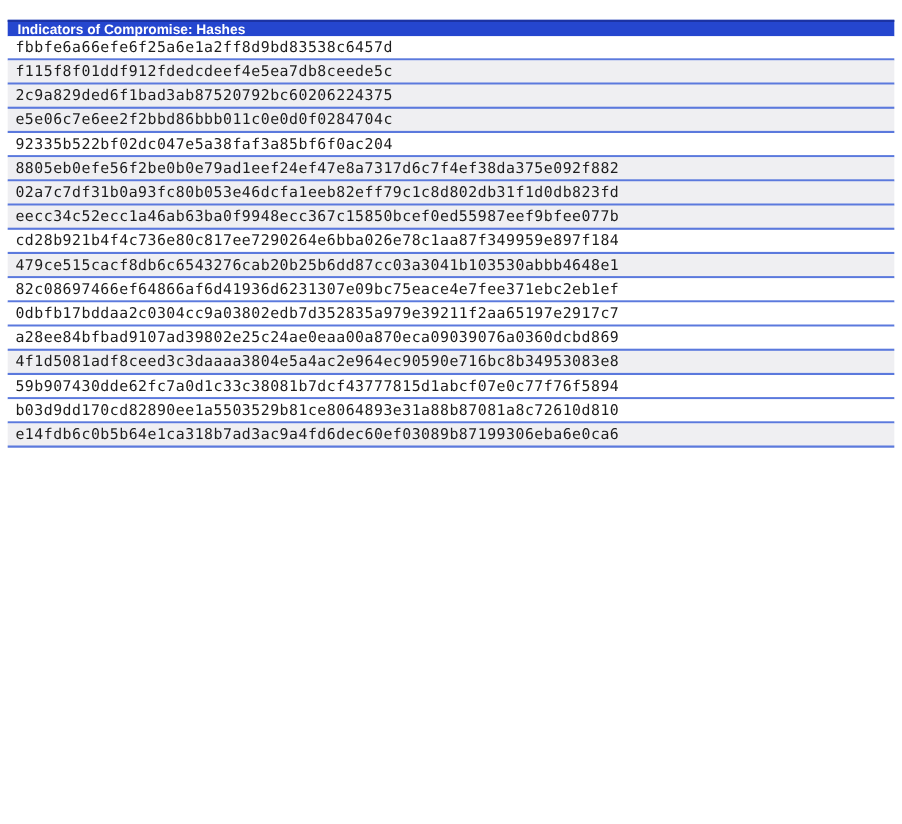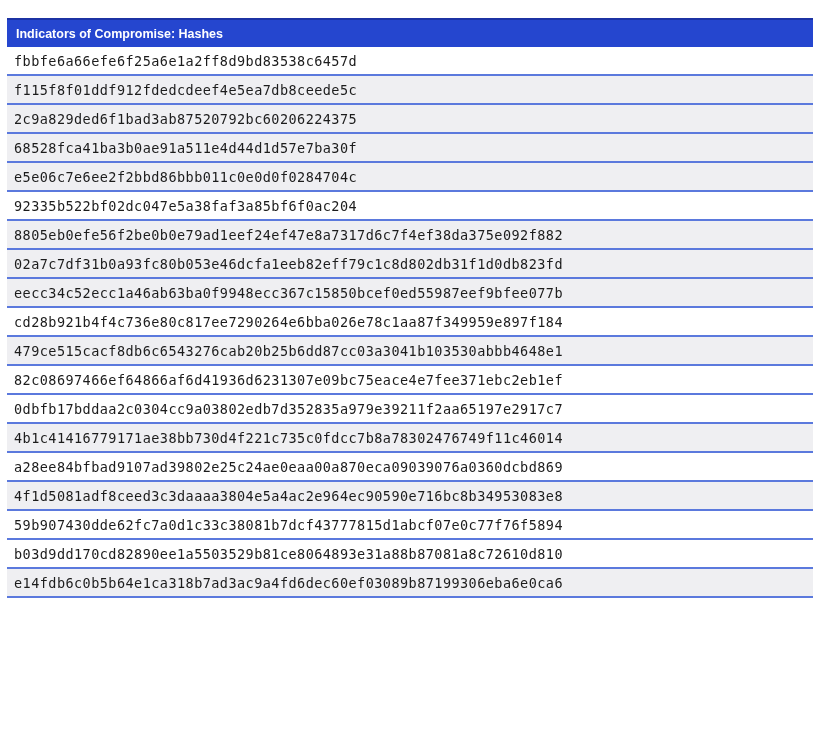--- a/index.html
+++ b/index.html
@@ -22,31 +22,31 @@
   .wrap {
     padding: 18px 7px 0 7px;
     box-sizing: border-box;
   }
   .ioc-header {
     background: var(--header-bg);
     border-top: 2px solid var(--header-top);
     color: var(--header-text);
     font-weight: bold;
     font-size: 12.5px;
-    height: 29px;
+    height: 15px;
     display: flex;
     align-items: center;
     padding-left: 9px;
     box-sizing: border-box;
   }
   .ioc-rows {
     width: 100%;
   }
   .ioc-row {
-    height: 29px;
+    height: 22px;
     box-sizing: border-box;
     border-bottom: 2px solid var(--divider);
     display: flex;
     align-items: center;
     padding-left: 7px;
     background: #ffffff;
   }
   .ioc-row.alt {
     background: var(--alt-row);
   }
@@ -69,23 +69,20 @@
       <div class="ioc-row">
     <span class="hash">fbbfe6a66efe6f25a6e1a2ff8d9bd83538c6457d</span>
   </div>
       <div class="ioc-row alt">
     <span class="hash">f115f8f01ddf912fdedcdeef4e5ea7db8ceede5c</span>
   </div>
       <div class="ioc-row alt">
     <span class="hash">2c9a829ded6f1bad3ab87520792bc60206224375</span>
   </div>
       <div class="ioc-row alt">
-    <span class="hash">68528fca41ba3b0ae91a511e4d44d1d57e7ba30f</span>
-  </div>
-      <div class="ioc-row alt">
     <span class="hash">e5e06c7e6ee2f2bbd86bbb011c0e0d0f0284704c</span>
   </div>
       <div class="ioc-row">
     <span class="hash">92335b522bf02dc047e5a38faf3a85bf6f0ac204</span>
   </div>
       <div class="ioc-row alt">
     <span class="hash">8805eb0efe56f2be0b0e79ad1eef24ef47e8a7317d6c7f4ef38da375e092f882</span>
   </div>
       <div class="ioc-row alt">
     <span class="hash">02a7c7df31b0a93fc80b053e46dcfa1eeb82eff79c1c8d802db31f1d0db823fd</span>
@@ -98,23 +95,20 @@
   </div>
       <div class="ioc-row alt">
     <span class="hash">479ce515cacf8db6c6543276cab20b25b6dd87cc03a3041b103530abbb4648e1</span>
   </div>
       <div class="ioc-row">
     <span class="hash">82c08697466ef64866af6d41936d6231307e09bc75eace4e7fee371ebc2eb1ef</span>
   </div>
       <div class="ioc-row">
     <span class="hash">0dbfb17bddaa2c0304cc9a03802edb7d352835a979e39211f2aa65197e2917c7</span>
   </div>
-      <div class="ioc-row alt">
-    <span class="hash">4b1c41416779171ae38bb730d4f221c735c0fdcc7b8a78302476749f11c46014</span>
-  </div>
       <div class="ioc-row">
     <span class="hash">a28ee84bfbad9107ad39802e25c24ae0eaa00a870eca09039076a0360dcbd869</span>
   </div>
       <div class="ioc-row alt">
     <span class="hash">4f1d5081adf8ceed3c3daaaa3804e5a4ac2e964ec90590e716bc8b34953083e8</span>
   </div>
       <div class="ioc-row">
     <span class="hash">59b907430dde62fc7a0d1c33c38081b7dcf43777815d1abcf07e0c77f76f5894</span>
   </div>
       <div class="ioc-row">

